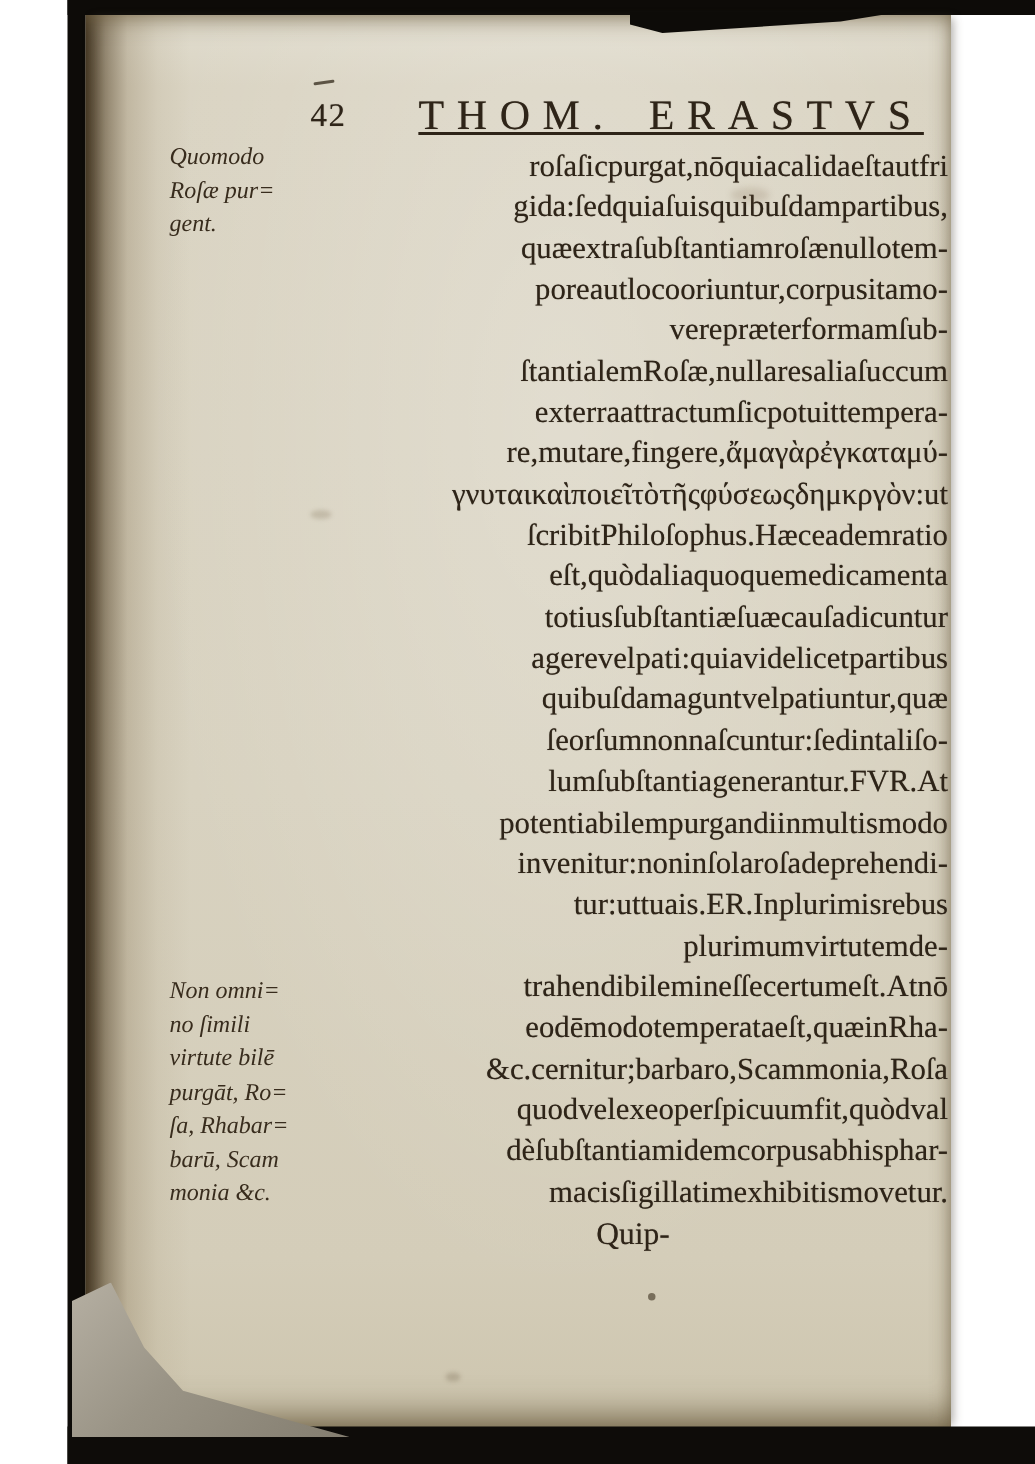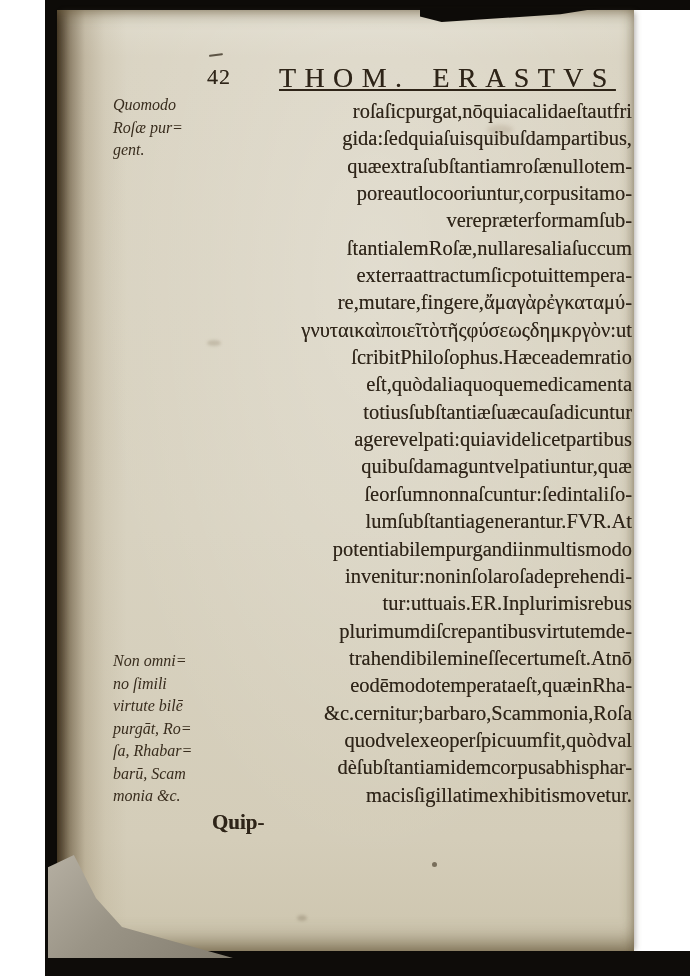--- a/index.html
+++ b/index.html
@@ -34,21 +34,21 @@
   .header-row{position:absolute;left:0;top:52px;width:100%;height:32px;}
   .page-number{position:absolute;left:150px;top:2px;font-size:22px;letter-spacing:1px;}
   .running-title{position:absolute;left:222px;top:0;font-size:28px;letter-spacing:.30em;word-spacing:.24em;text-decoration:underline;}
   
   .body-block{position:absolute;left:155px;top:88px;width:420px;}
   .bline{
     display:flex;justify-content:flex-end;
     height:27.35px;font-size:20.5px;line-height:27.35px;white-space:pre;
   }
   .bline span{display:inline-block;}
-  .catchword-row{position:absolute;left:155px;top:800px;width:420px;text-align:left;font-size:21px;font-weight:bold;}
+  .catchword-row{position:absolute;left:155px;top:800px;width:420px;text-align:center;font-size:21px;}
   
   .mnote{position:absolute;left:56px;width:100px;font-style:italic;font-size:16px;color:#382c1d;}
   .mnote .mline{line-height:22.5px;white-space:nowrap;}
   .mnote1{top:84px;}
   .mnote2{top:640px;}
   
   .edge-wedge{
     position:absolute;left:48px;top:855px;width:185px;height:103px;
     background:linear-gradient(135deg,#b5afa2 0%,#9a National93 40%,#8d8779 100%);
     background:linear-gradient(135deg,#b5afa2 0%,#9a9486 45%,#847e70 100%);
@@ -106,21 +106,21 @@
       <div class="bline"><span>ſcribit</span><span>Philoſophus.</span><span>Hæc</span><span>eadem</span><span>ratio</span></div>
       <div class="bline"><span>eſt</span><span>,</span><span>quòd</span><span>alia</span><span>quoque</span><span>medicamenta</span></div>
       <div class="bline"><span>totius</span><span>ſubſtantiæ</span><span>ſuæ</span><span>cauſa</span><span>dicuntur</span></div>
       <div class="bline"><span>agere</span><span>vel</span><span>pati</span><span>:</span><span>quia</span><span>videlicet</span><span>partibus</span></div>
       <div class="bline"><span>quibuſdam</span><span>agunt</span><span>vel</span><span>patiuntur,</span><span>quæ</span></div>
       <div class="bline"><span>ſeorſum</span><span>non</span><span>naſcuntur</span><span>:</span><span>ſed</span><span>in</span><span>tali</span><span>ſo-</span></div>
       <div class="bline"><span>lum</span><span>ſubſtantia</span><span>generantur.</span><span>F</span><span>V</span><span>R.</span><span>At</span></div>
       <div class="bline"><span>potentia</span><span>bilem</span><span>purgandi</span><span>in</span><span>multis</span><span>modo</span></div>
       <div class="bline"><span>invenitur</span><span>:</span><span>non</span><span>in</span><span>ſola</span><span>roſa</span><span>deprehendi-</span></div>
       <div class="bline"><span>tur</span><span>:</span><span>ut</span><span>tu</span><span>ais.</span><span>E</span><span>R.</span><span>In</span><span>plurimis</span><span>rebus</span></div>
-      <div class="bline"><span>plurimum</span><span>diſcrepantibus</span><span>virtutem</span><span>de-</span></div>
+      <div class="bline"><span>plurimum</span><span>virtutem</span><span>de-</span></div>
       <div class="bline"><span>trahendi</span><span>bilem</span><span>ineſſe</span><span>certum</span><span>eſt.</span><span>At</span><span>nō</span></div>
       <div class="bline"><span>eodē</span><span>modo</span><span>temperata</span><span>eſt,</span><span>quæ</span><span>in</span><span>Rha-</span></div>
       <div class="bline"><span>&amp;c.cernitur;</span><span>barbaro,Scammonia,Roſa</span></div>
       <div class="bline"><span>quod</span><span>vel</span><span>ex</span><span>eo</span><span>perſpicuum</span><span>fit,quòd</span><span>val</span></div>
       <div class="bline"><span>dè</span><span>ſubſtantiam</span><span>idem</span><span>corpus</span><span>ab</span><span>his</span><span>phar-</span></div>
       <div class="bline"><span>macis</span><span>ſigillatim</span><span>exhibitis</span><span>movetur.</span></div>
   </div>
 
   <div class="catchword-row ink">Quip-</div>
 

